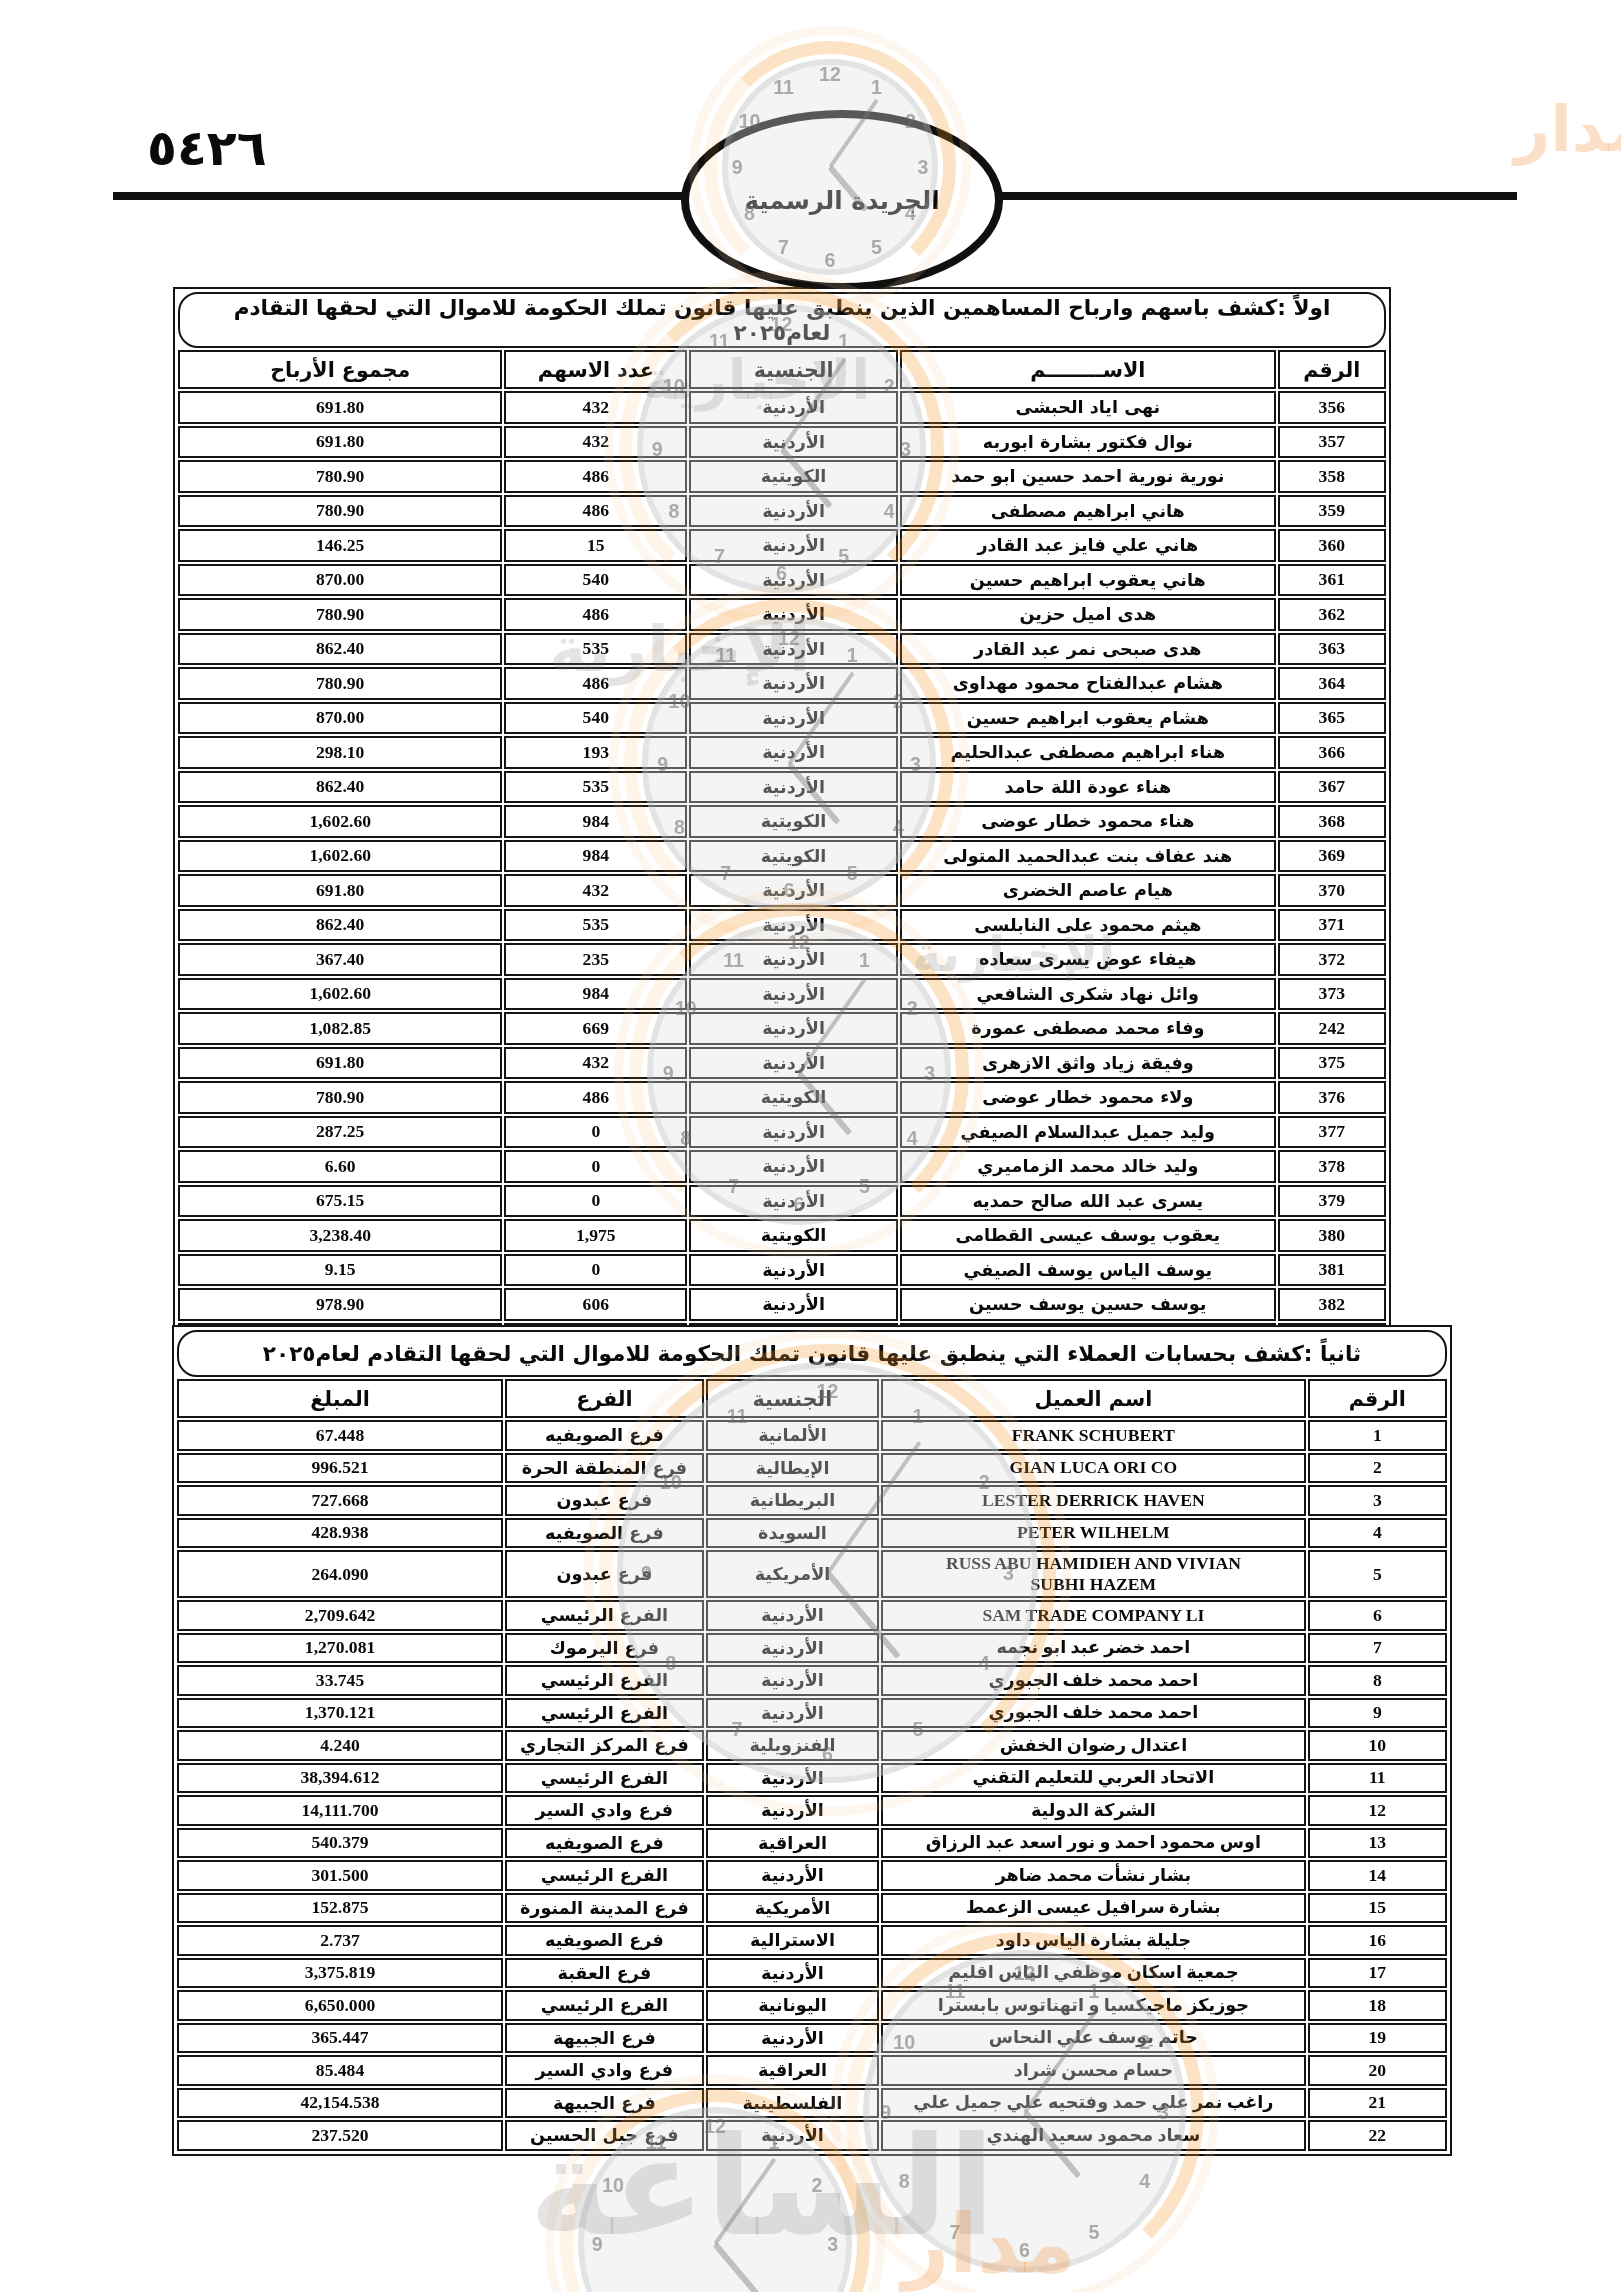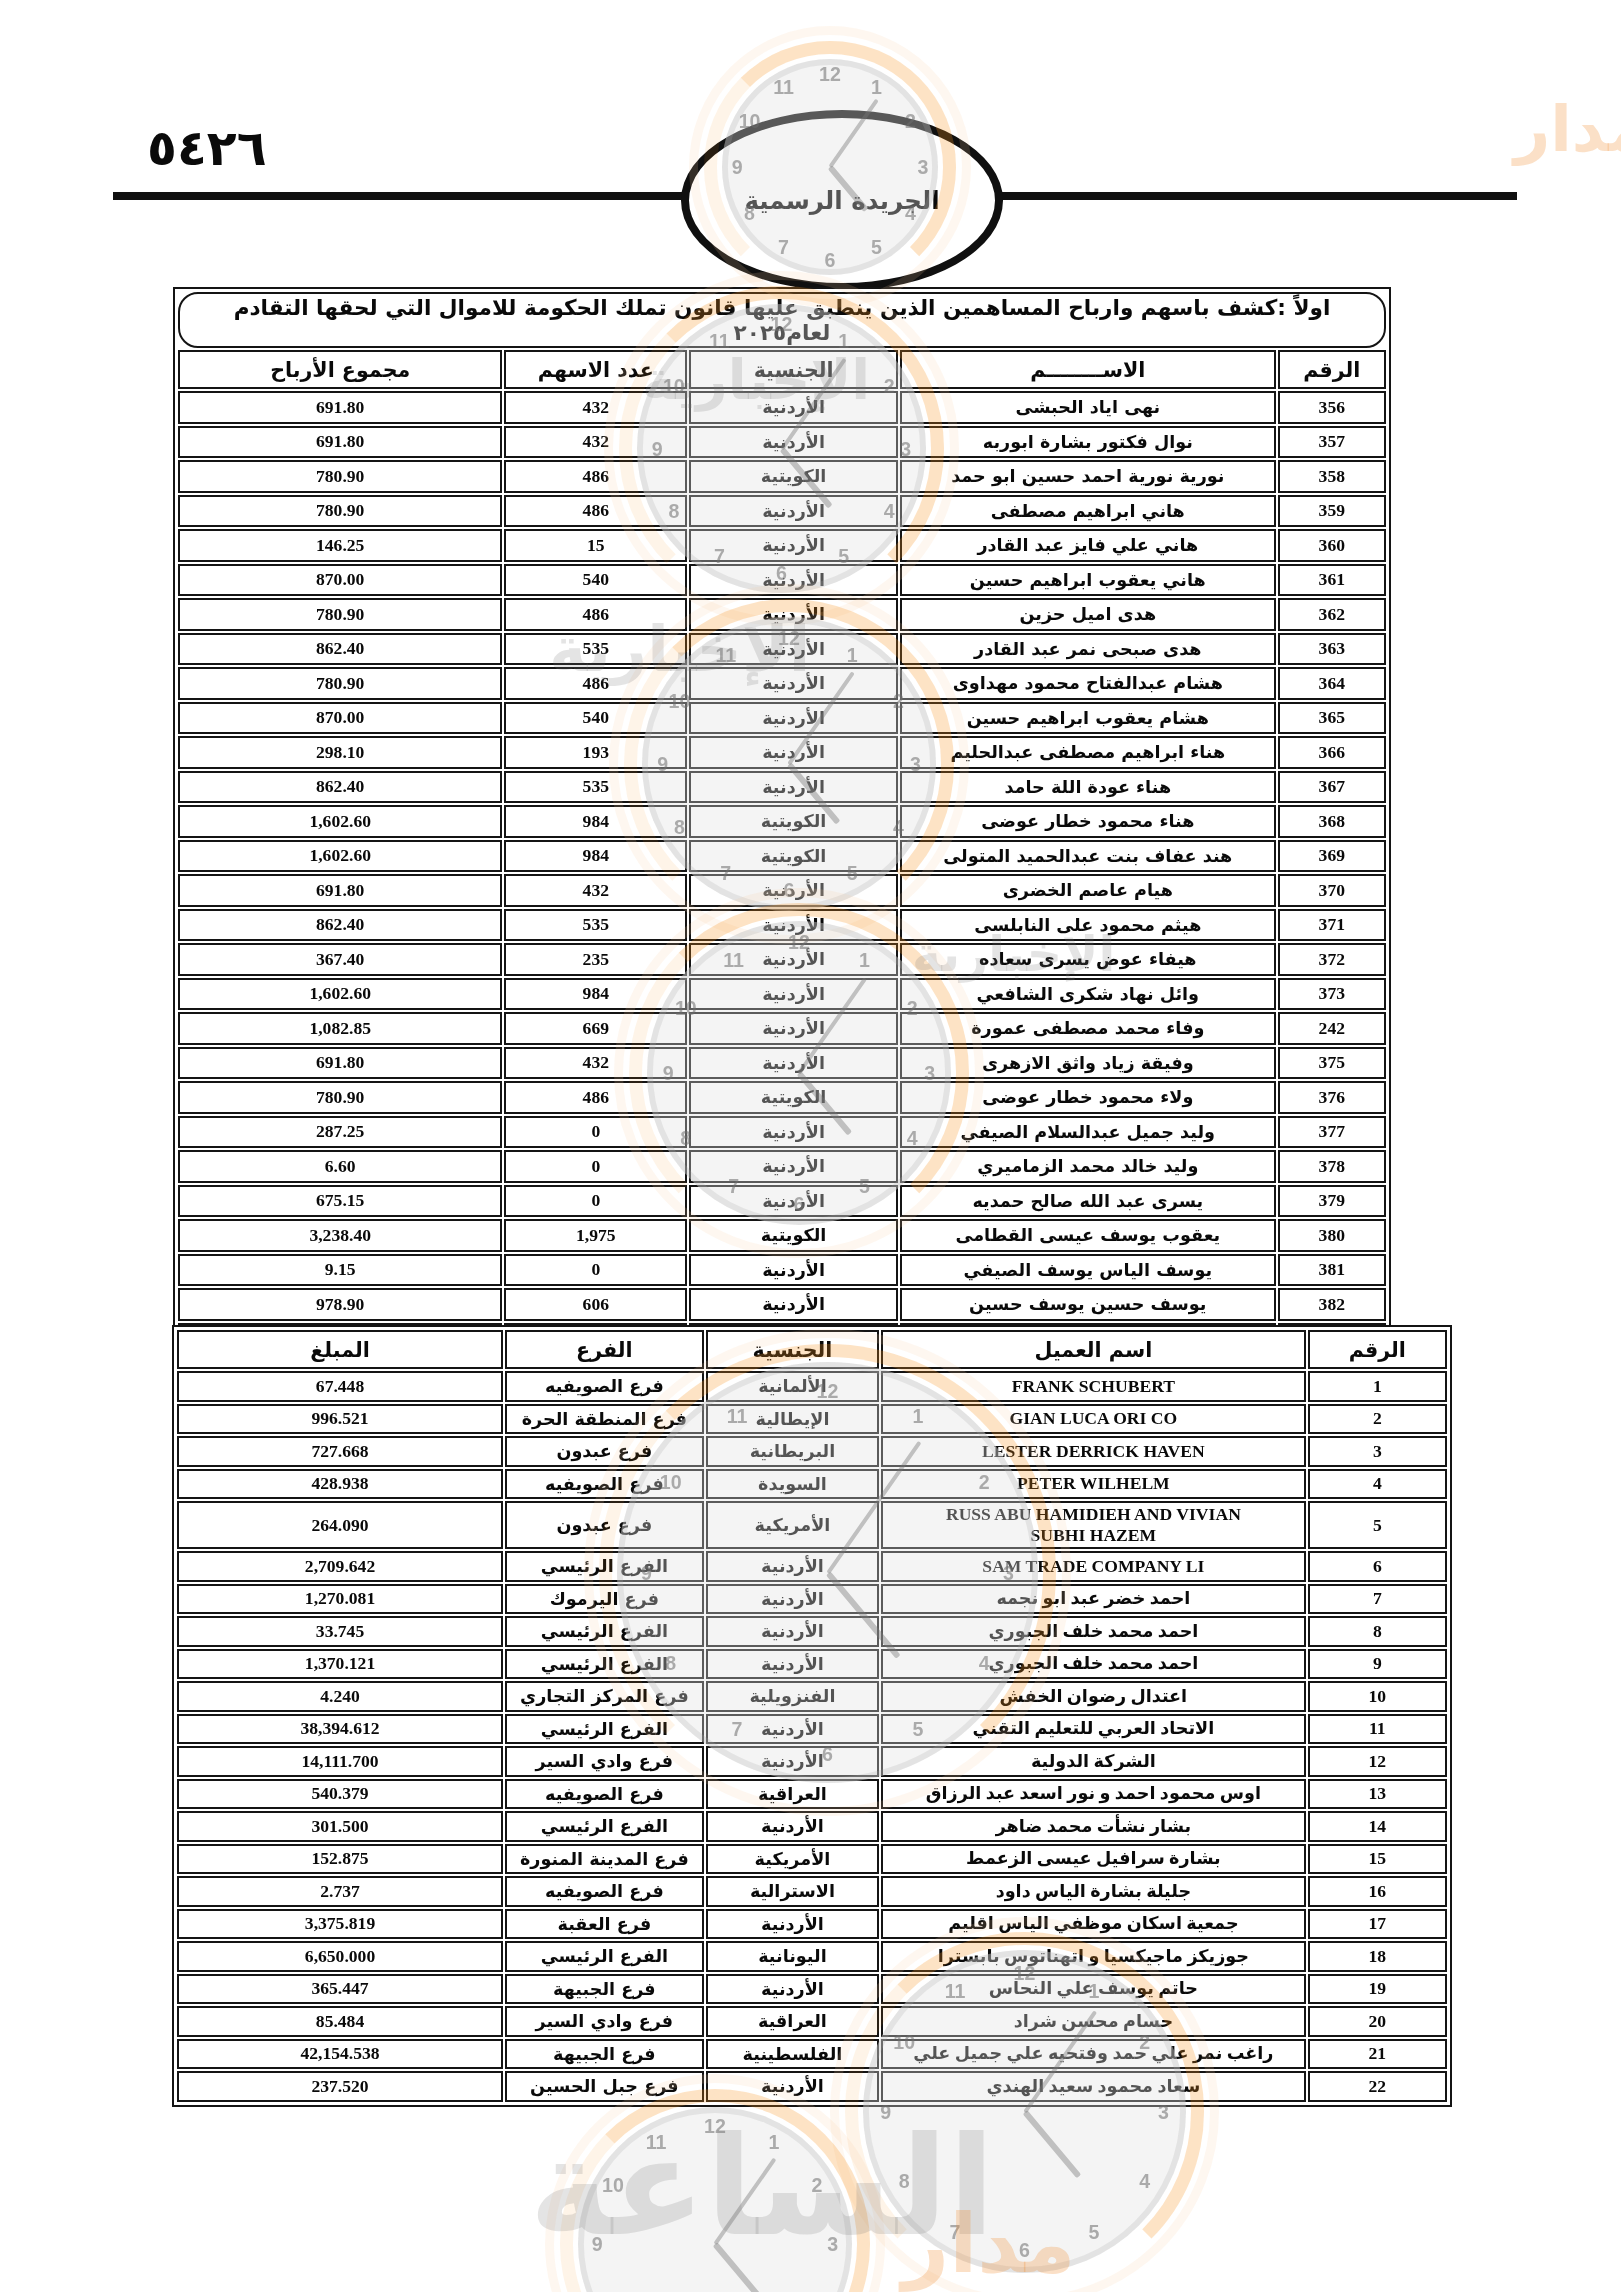--- a/index.html
+++ b/index.html
@@ -392,20 +392,23 @@
   <table id="t2">
     <colgroup>
       <col style="width:139px">
         <col style="width:423px">
         <col style="width:173px">
         <col style="width:198px">
         <col style="width:325px">
     </colgroup>
     <thead>
       <tr>
+        <th colspan="5" class="tbl-title">ثانياً :كشف بحسابات العملاء التي ينطبق عليها قانون تملك الحكومة للاموال التي لحقها التقادم لعام٢٠٢٥</th>
+      </tr>
+      <tr>
         <th class="colhead">الرقم</th>
         <th class="colhead">اسم العميل</th>
         <th class="colhead">الجنسية</th>
         <th class="colhead">الفرع</th>
         <th class="colhead">المبلغ</th>
       </tr>
     </thead>
     <tbody id="t2-body">
         <tr>
           <td class="col-no num">1</td>

